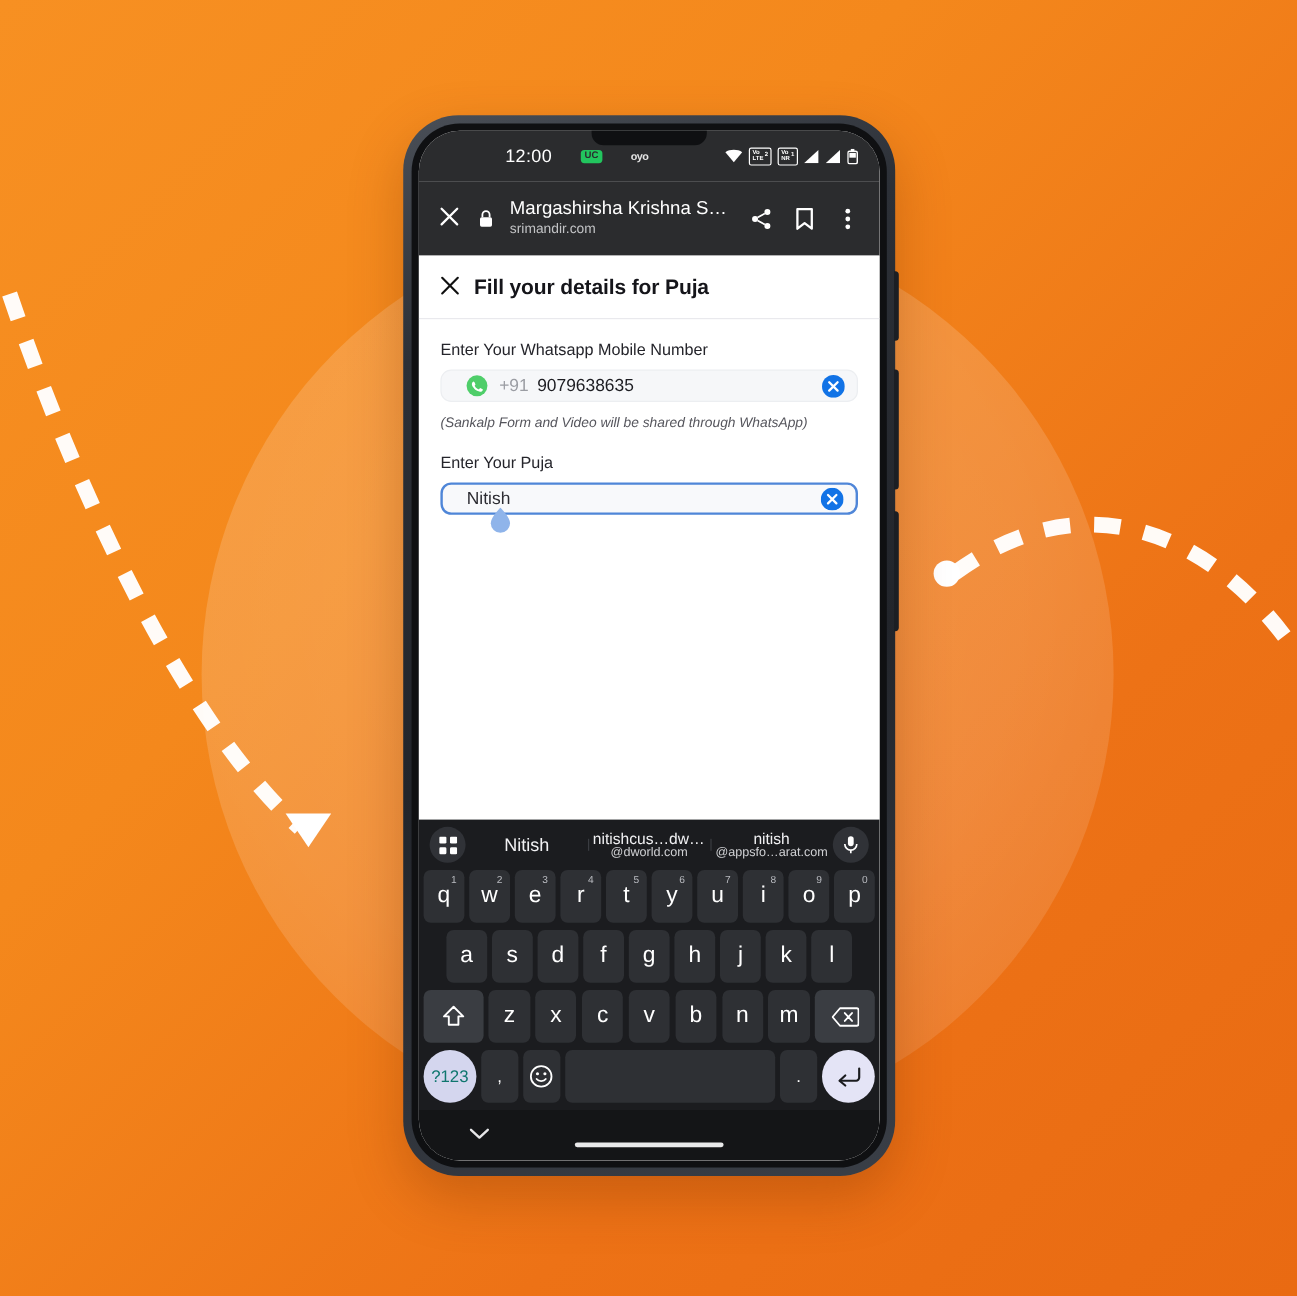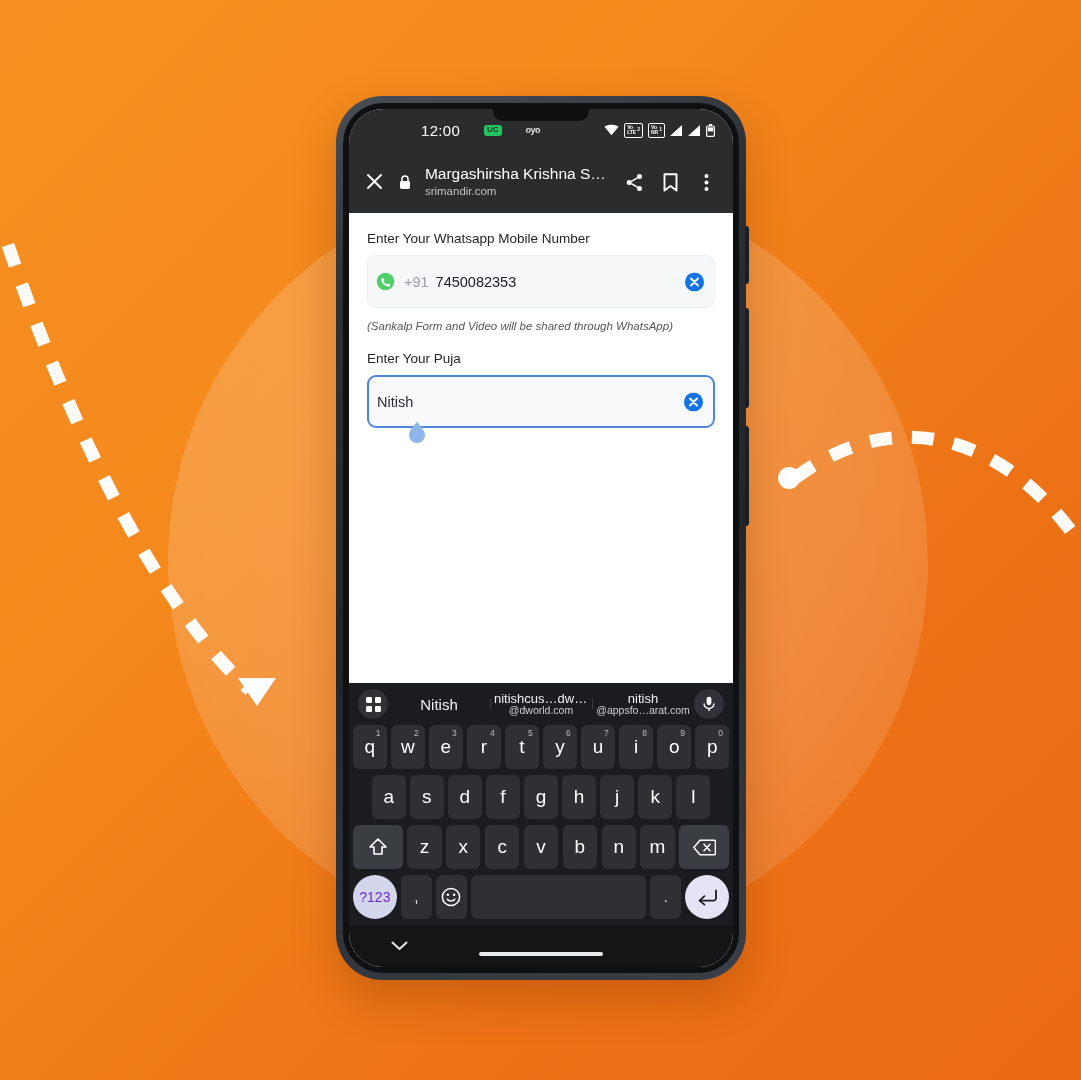--- a/index.html
+++ b/index.html
@@ -163,23 +163,23 @@
   .sheet-close { font-size: 19px; color: #111; line-height: 1; font-weight: 400; }
   .sheet-title { font-size: 17.5px; font-weight: 700; color: #15151a; letter-spacing: -.1px; }
 
   .form-body { padding: 18px 18px 0 18px; }
   .field-label {
     font-size: 13.5px; color: #25252b; margin-bottom: 9px; font-weight: 400;
   }
   .input-wrap {
     position: relative;
     display: flex; align-items: center;
-    height: 53px;
+    height: 27px;
     border-radius: 9px;
-    padding: 0 8px;
+    padding: 0 20px;
   }
   .input-wrap.phone {
     background: #f6f7f9;
     border: 1px solid #eceef1;
   }
   .input-wrap.name {
     background: #f8f9fb;
     border: 2px solid #4f86d8;
   }
   .wa-icon { width: 19px; height: 19px; flex: 0 0 auto; margin-right: 9px; }
@@ -271,21 +271,21 @@
     position: absolute; top: 3px; right: 6px;
     font-size: 8.5px; color: #b9bbc0; font-weight: 400;
   }
   .krow.mid { padding: 0 23px; }
   .key.wide { flex: 1.45 1 0; }
   .key.fn { background: #3a3d42; }
   .key.spacebar { flex: 4.6 1 0; background: #2e3034; }
   .key.comma, .key.period { flex: .8 1 0; font-size: 14px; }
   .key.emoji { flex: .8 1 0; }
   .krow.bottom { padding: 0 4px; margin-bottom: 2px; }
-  .key.q123 { flex: 1.15 1 0; font-size: 14px; font-weight: 500; border-radius: 22px; background: #d4d6ee; color: #6d28d9; }
+  .key.q123 { flex: 1.15 1 0; font-size: 14px; font-weight: 500; border-radius: 22px; background: #d4d6ee; color: #0f766e; }
   .key.enter { flex: 1.15 1 0; border-radius: 22px; background: #e4e4f6; color: #1b1c1f; }
 
   
   .navbar {
     flex: 0 0 auto;
     height: 42px;
     background: #141517;
     display: flex; align-items: center;
     position: relative;
   }
@@ -398,32 +398,40 @@
             <svg width="5" height="19" viewBox="0 0 5 19">
               <circle cx="2.5" cy="3" r="2" fill="#fff"></circle>
               <circle cx="2.5" cy="9.5" r="2" fill="#fff"></circle>
               <circle cx="2.5" cy="16" r="2" fill="#fff"></circle>
             </svg>
           </div>
         </div>
 
         <div class="page">
 
+          <div class="sheet-header">
+            <span class="sheet-close">
+              <svg width="16" height="16" viewBox="0 0 16 16">
+                <path d="M1.5 1.5 L14.5 14.5 M14.5 1.5 L1.5 14.5" stroke="#111" stroke-width="1.8" stroke-linecap="round"></path>
+              </svg>
+            </span>
+            <span class="sheet-title">Fill your details for Puja</span>
+          </div>
 
           <div class="form-body">
 
             <div class="field-label">Enter Your Whatsapp Mobile Number</div>
 
             <div class="input-wrap phone">
               <svg class="wa-icon" viewBox="0 0 24 24">
                 <circle cx="12" cy="12" r="11" fill="#4FCE6A"></circle>
                 <path d="M8.6 7.4c-.3 0-.7.1-1 .5-.4.4-1 1-1 2.4 0 1.4 1 2.8 1.2 3 .1.2 2 3.2 4.9 4.3 2.4 1 2.9.8 3.4.7.5 0 1.6-.6 1.8-1.3.2-.6.2-1.2.2-1.3-.1-.1-.3-.2-.5-.3l-1.9-.9c-.3-.1-.5-.1-.7.1l-.8 1c-.1.2-.3.2-.5.1-.3-.1-1.3-.5-2.4-1.5-.9-.8-1.5-1.8-1.7-2.1-.1-.2 0-.4.1-.5l.6-.7c.1-.2.1-.4 0-.6l-.8-1.9c-.2-.4-.4-.5-.6-.5h-.3z" fill="#fff"></path>
               </svg>
               <span class="cc">+91</span>
-              <span class="val">7450082353</span>
+              <span class="val">9079638635</span>
               <span class="clear-btn">
                 <svg width="19" height="19" viewBox="0 0 19 19">
                   <circle cx="9.5" cy="9.5" r="9.5" fill="#1273E6"></circle>
                   <path d="M6 6 L13 13 M13 6 L6 13" stroke="#fff" stroke-width="1.9" stroke-linecap="round"></path>
                 </svg>
               </span>
             </div>
 
             <div class="hint">(Sankalp Form and Video will be shared through WhatsApp)</div>
 

